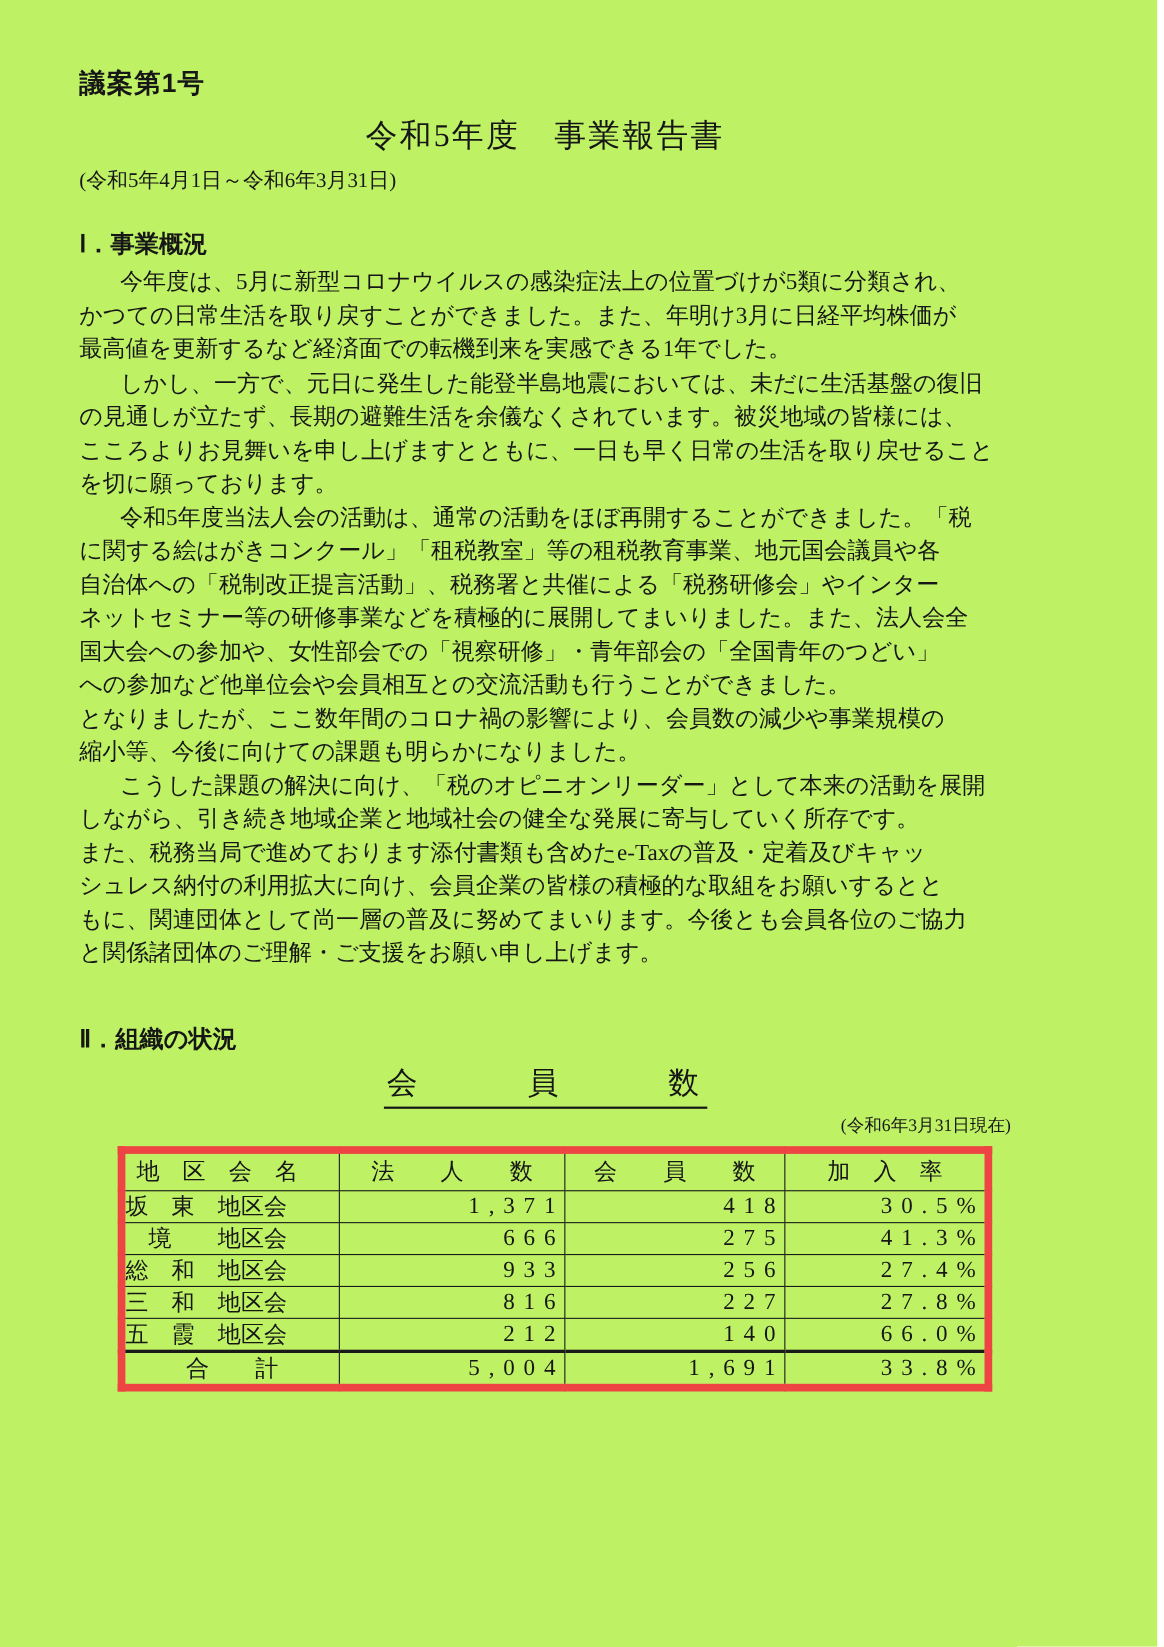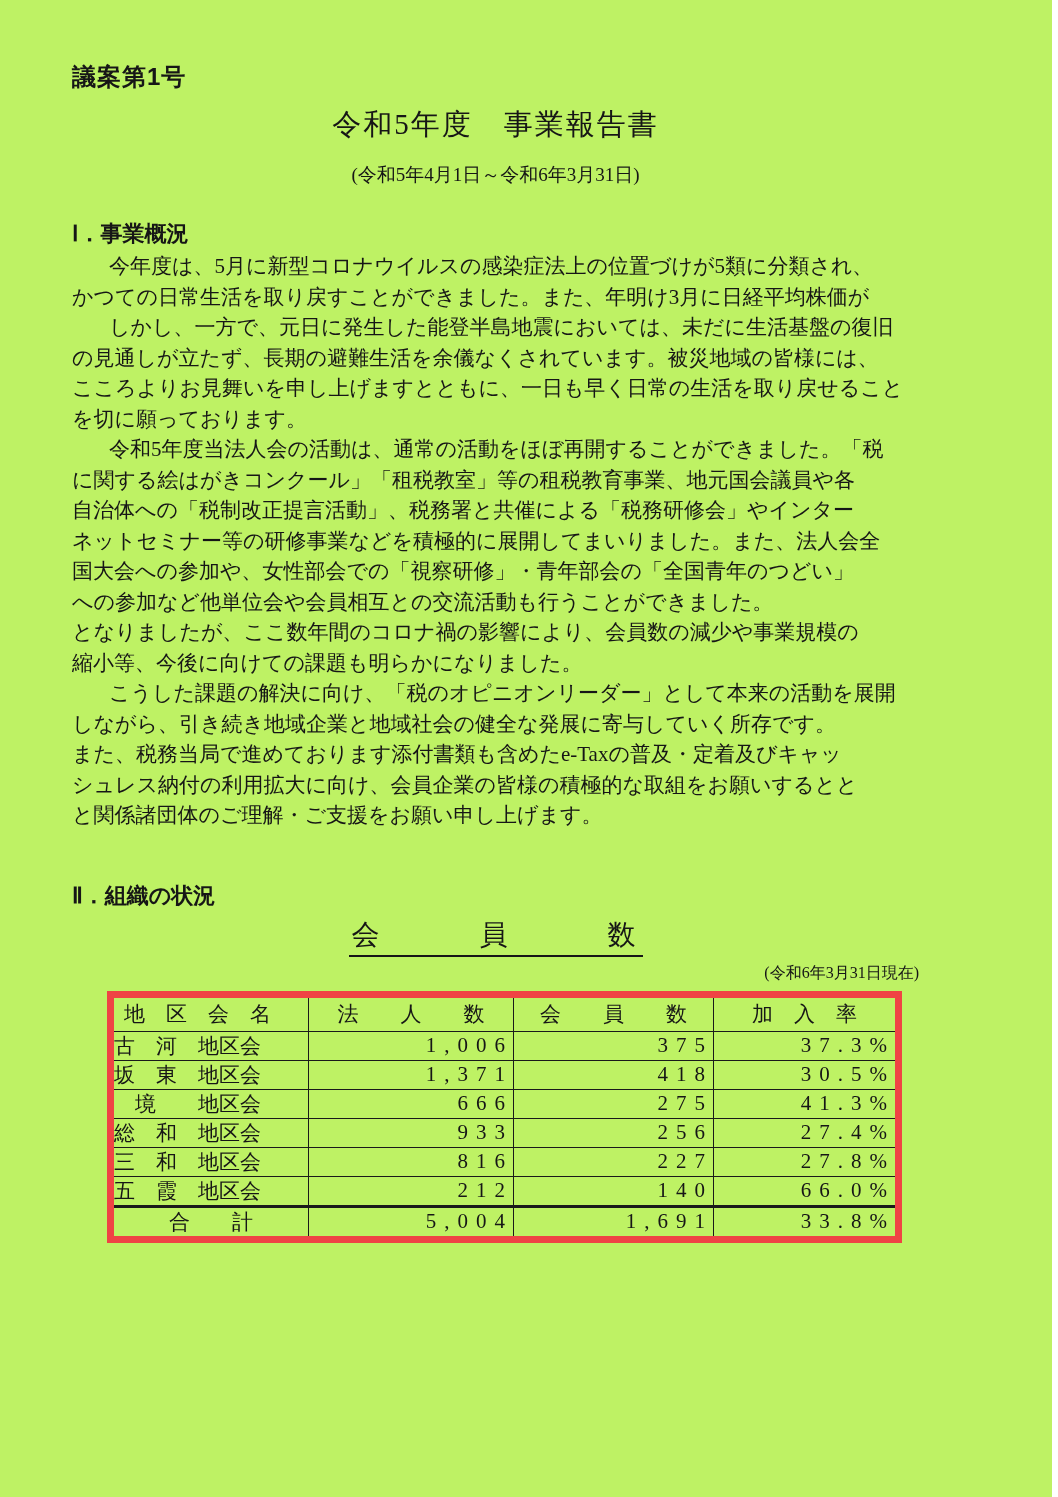--- a/index.html
+++ b/index.html
@@ -17,25 +17,25 @@
     font-family:"Liberation Sans","DejaVu Sans",sans-serif;
     font-weight:bold;
     font-size:24px; line-height:30px; letter-spacing:1px;
   }
   .doc-title {
     text-align:center;
     font-size:29px; line-height:42px;
     margin-top:11px; letter-spacing:2px;
   }
   .doc-subtitle {
-    text-align:center;
-    font-size:19px; line-height:28px; margin-top:16px;
+    text-align:left;
+    font-size:19px; line-height:28px; margin-top:6px;
   }
   .sec-heading {
-    font-family:Liberation Serif, serif;
+    font-family:Liberation Mono, monospace;
     font-weight:bold;
     font-size:22px; line-height:30px; margin-top:30px;
   }
   .sec-heading.sec2 { margin-top:50px; }
   .body-text { margin-top:2px; font-size:21px; }
   .para { margin:0; }
   .line { line-height:30.5px; white-space:nowrap; }
   .line.first { text-indent:16px;font-family:Liberation Serif, serif; }
 
   .table-title-wrap { text-align:center; margin-top:6px; }
@@ -76,20 +76,21 @@
 <div class="page">
   <div class="doc-number">議案第1号</div>
   <div class="doc-title">令和5年度　事業報告書</div>
   <div class="doc-subtitle">(令和5年4月1日～令和6年3月31日)</div>
 
   <div class="sec-heading">Ⅰ．事業概況</div>
   <div class="body-text" id="paragraphs">
       <div class="para">
         <div class="line first">　今年度は、5月に新型コロナウイルスの感染症法上の位置づけが5類に分類され、</div>
         <div class="line">かつての日常生活を取り戻すことができました。また、年明け3月に日経平均株価が</div>
+        <div class="line">最高値を更新するなど経済面での転機到来を実感できる1年でした。</div>
       </div>
       <div class="para">
         <div class="line first">　しかし、一方で、元日に発生した能登半島地震においては、未だに生活基盤の復旧</div>
         <div class="line">の見通しが立たず、長期の避難生活を余儀なくされています。被災地域の皆様には、</div>
         <div class="line">こころよりお見舞いを申し上げますとともに、一日も早く日常の生活を取り戻せること</div>
         <div class="line">を切に願っております。</div>
       </div>
       <div class="para">
         <div class="line first">　令和5年度当法人会の活動は、通常の活動をほぼ再開することができました。「税</div>
         <div class="line">に関する絵はがきコンクール」「租税教室」等の租税教育事業、地元国会議員や各</div>
@@ -100,20 +101,21 @@
       </div>
       <div class="para">
         <div class="line">となりましたが、ここ数年間のコロナ禍の影響により、会員数の減少や事業規模の</div>
         <div class="line">縮小等、今後に向けての課題も明らかになりました。</div>
       </div>
       <div class="para">
         <div class="line first">　こうした課題の解決に向け、「税のオピニオンリーダー」として本来の活動を展開</div>
         <div class="line">しながら、引き続き地域企業と地域社会の健全な発展に寄与していく所存です。</div>
         <div class="line">また、税務当局で進めております添付書類も含めたe-Taxの普及・定着及びキャッ</div>
         <div class="line">シュレス納付の利用拡大に向け、会員企業の皆様の積極的な取組をお願いするとと</div>
+        <div class="line">もに、関連団体として尚一層の普及に努めてまいります。今後とも会員各位のご協力</div>
         <div class="line">と関係諸団体のご理解・ご支援をお願い申し上げます。</div>
       </div>
     </div>
 
   <div class="sec-heading sec2">Ⅱ．組織の状況</div>
   <div class="table-title-wrap">
     <span class="table-title">会　　　員　　　数</span>
   </div>
   <div class="as-of">(令和6年3月31日現在)</div>
 
@@ -126,26 +128,20 @@
     </colgroup>
     <thead id="member-table-head">
         <tr>
           <th class="h-district">地　区　会　名</th>
           <th>法　　人　　数</th>
           <th>会　　員　　数</th>
           <th>加　入　率</th>
         </tr>
       </thead>
     <tbody id="member-table-body">
-        <tr>
-          <td class="district">古　河　地区会</td>
-          <td class="num">1,006</td>
-          <td class="num">375</td>
-          <td class="num">37.3%</td>
-        </tr>
         <tr>
           <td class="district">坂　東　地区会</td>
           <td class="num">1,371</td>
           <td class="num">418</td>
           <td class="num">30.5%</td>
         </tr>
         <tr>
           <td class="district">　境　　地区会</td>
           <td class="num">666</td>
           <td class="num">275</td>

